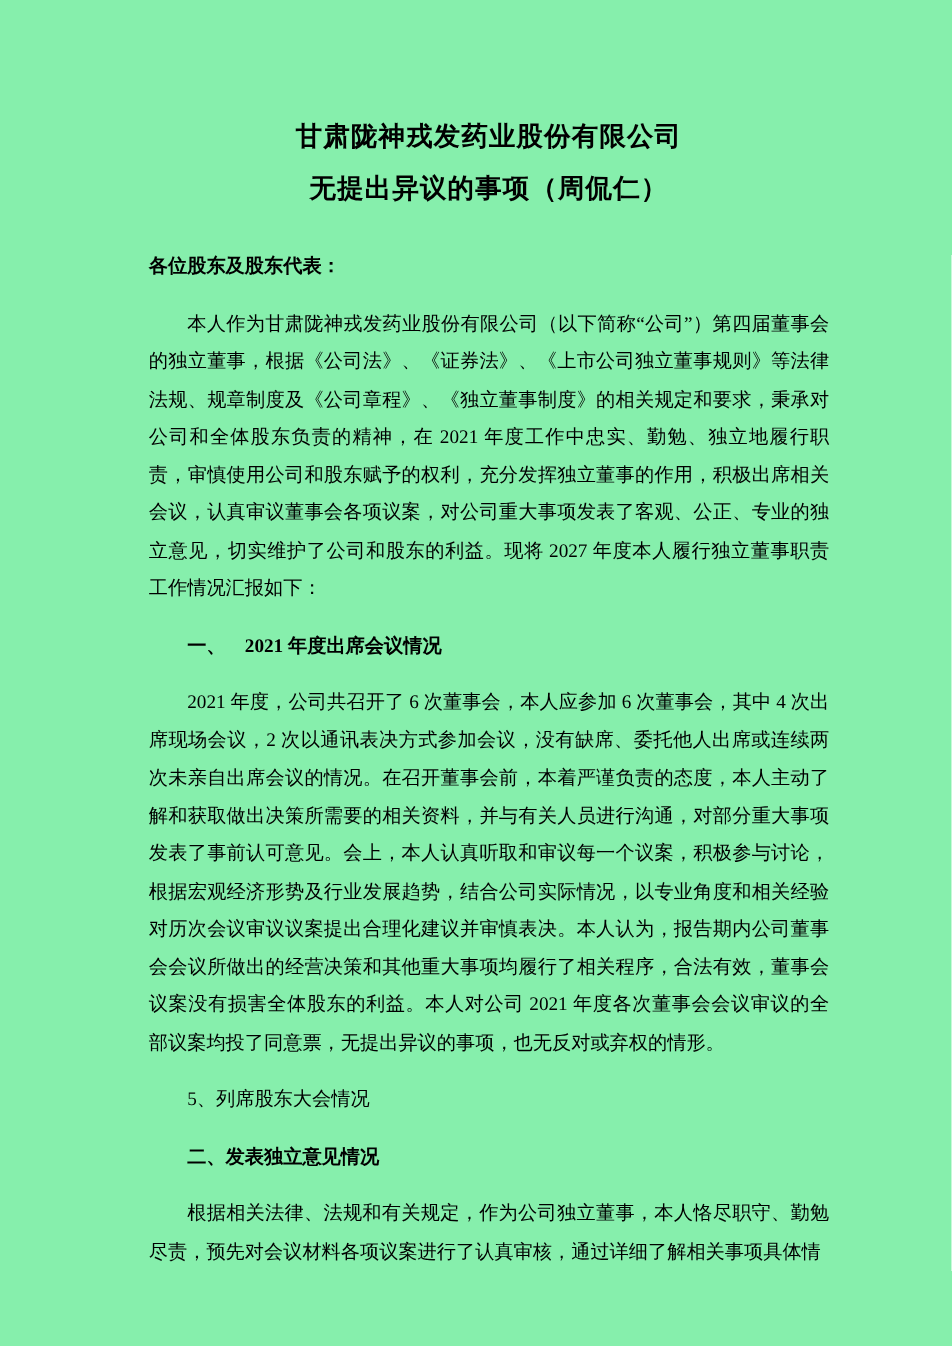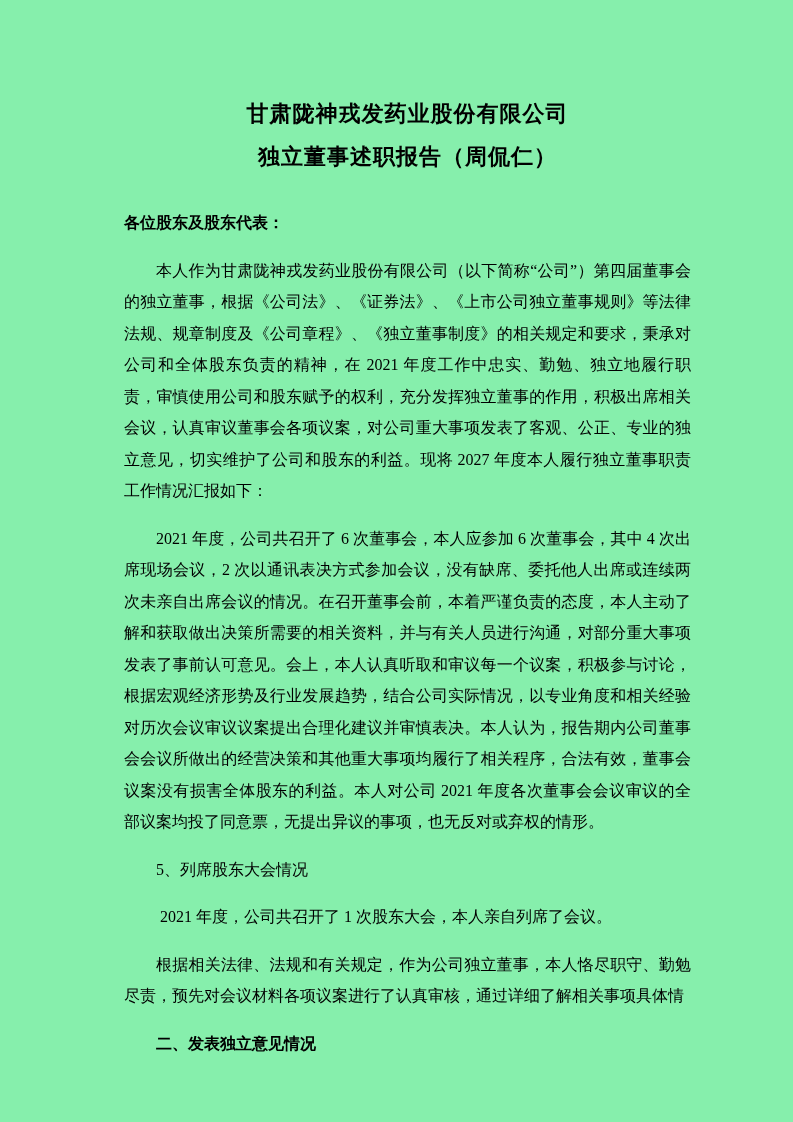--- a/index.html
+++ b/index.html
@@ -43,33 +43,33 @@
   }
 </style>
 </head>
 <body>
 
 <div class="page">
   <div class="content">
 
     <div class="title-block">
       <div class="doc-title">甘肃陇神戎发药业股份有限公司</div>
-      <div class="doc-title">独立董事述职报告（周侃仁）</div>
+      <div class="doc-title">无提出异议的事项（周侃仁）</div>
     </div>
 
     <p class="body-line bold">各位股东及股东代表：</p>
 
     <p class="body-line indent">本人作为甘肃陇神戎发药业股份有限公司（以下简称“公司”）第四届董事会的独立董事，根据《公司法》、《证券法》、《上市公司独立董事规则》等法律法规、规章制度及《公司章程》、《独立董事制度》的相关规定和要求，秉承对公司和全体股东负责的精神，在 2021 年度工作中忠实、勤勉、独立地履行职责，审慎使用公司和股东赋予的权利，充分发挥独立董事的作用，积极出席相关会议，认真审议董事会各项议案，对公司重大事项发表了客观、公正、专业的独立意见，切实维护了公司和股东的利益。现将 2027 年度本人履行独立董事职责工作情况汇报如下：</p>
 
+    <p class="body-line indent bold">一、　2021 年度出席会议情况</p>
 
 
     <p class="body-line indent">2021 年度，公司共召开了 6 次董事会，本人应参加 6 次董事会，其中 4 次出席现场会议，2 次以通讯表决方式参加会议，没有缺席、委托他人出席或连续两次未亲自出席会议的情况。在召开董事会前，本着严谨负责的态度，本人主动了解和获取做出决策所需要的相关资料，并与有关人员进行沟通，对部分重大事项发表了事前认可意见。会上，本人认真听取和审议每一个议案，积极参与讨论，根据宏观经济形势及行业发展趋势，结合公司实际情况，以专业角度和相关经验对历次会议审议议案提出合理化建议并审慎表决。本人认为，报告期内公司董事会会议所做出的经营决策和其他重大事项均履行了相关程序，合法有效，董事会议案没有损害全体股东的利益。本人对公司 2021 年度各次董事会会议审议的全部议案均投了同意票，无提出异议的事项，也无反对或弃权的情形。</p>
 
     <p class="body-line indent">5、列席股东大会情况</p>
 
-    <p class="body-line indent">&nbsp;2021 年度，公司共召开了 1 次股东大会，本人亲自列席了会议。</p>
+
+    <p class="body-line indent bold">二、发表独立意见情况</p>
 
     <p class="body-line indent">根据相关法律、法规和有关规定，作为公司独立董事，本人恪尽职守、勤勉尽责，预先对会议材料各项议案进行了认真审核，通过详细了解相关事项具体情</p>
-
-    <p class="body-line indent bold">二、发表独立意见情况</p>
 
   </div>
 </div>
 
 </body></html>

